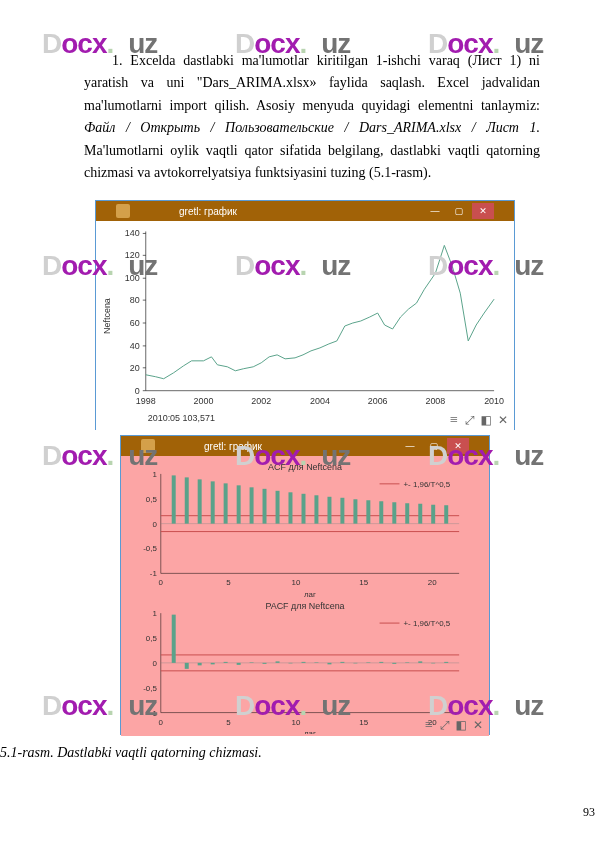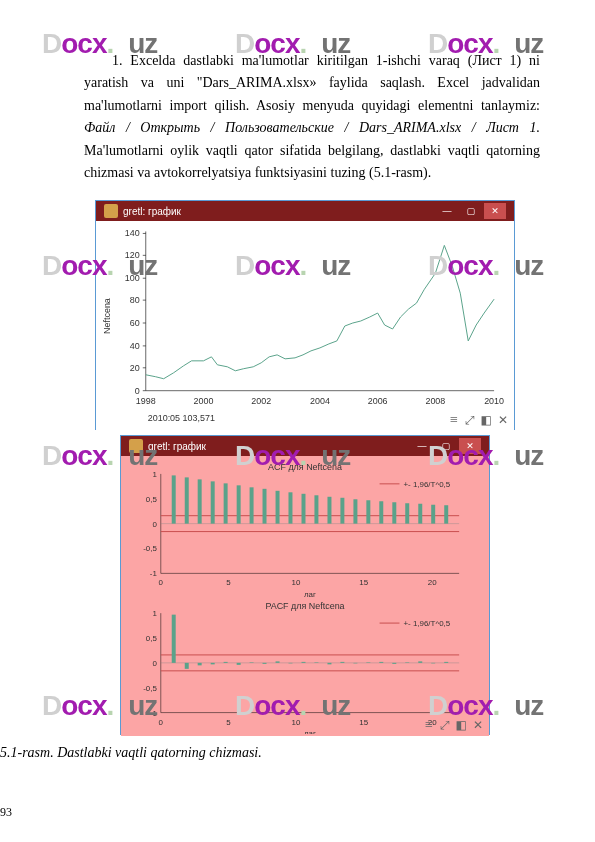--- a/index.html
+++ b/index.html
@@ -46,27 +46,28 @@
     .italic { font-style: italic; }
 
     
     .window {
       position: absolute;
       background: #fff;
       border: 1px solid #5a9ad4;
     }
     .titlebar {
       height: 20px;
-      background: #7f1d1d;
+      background: #a16207;
       display: flex;
       align-items: center;
-      padding: 0 8px;
+      padding: 0 20px;
       font-family: Arial, sans-serif;
       font-size: 10px;
       color: #fff;
+      gap: 44px;
     }
     .titlebar .icon {
       width: 14px; height: 14px;
       background: #d4a04a;
       margin-right: 5px;
       border-radius: 2px;
     }
     .titlebar .title { flex: 1; }
     .winbtns { display: flex; gap: 2px; }
     .winbtn {
@@ -110,21 +111,21 @@
       left: 0; right: 0;
       top: 745px;
       font-style: italic;
       font-size: 14px;
       font-family: "Times New Roman", serif;
     }
     .pagenum {
       position: absolute;
       bottom: 22px;
       left: 0; right: 0;
-      text-align: left;
+      text-align: right;
       font-size: 12px;
       font-family: "Times New Roman", serif;
     }
   </style>
 </head>
 <body>
 
 <div class="watermark wm-row1 wm-col1"><span class="d">D</span><span class="ocx">ocx</span><span class="dot">.</span><span class="uz">uz</span></div>
 <div class="watermark wm-row1 wm-col2"><span class="d">D</span><span class="ocx">ocx</span><span class="dot">.</span><span class="uz">uz</span></div>
 <div class="watermark wm-row1 wm-col3"><span class="d">D</span><span class="ocx">ocx</span><span class="dot">.</span><span class="uz">uz</span></div>

